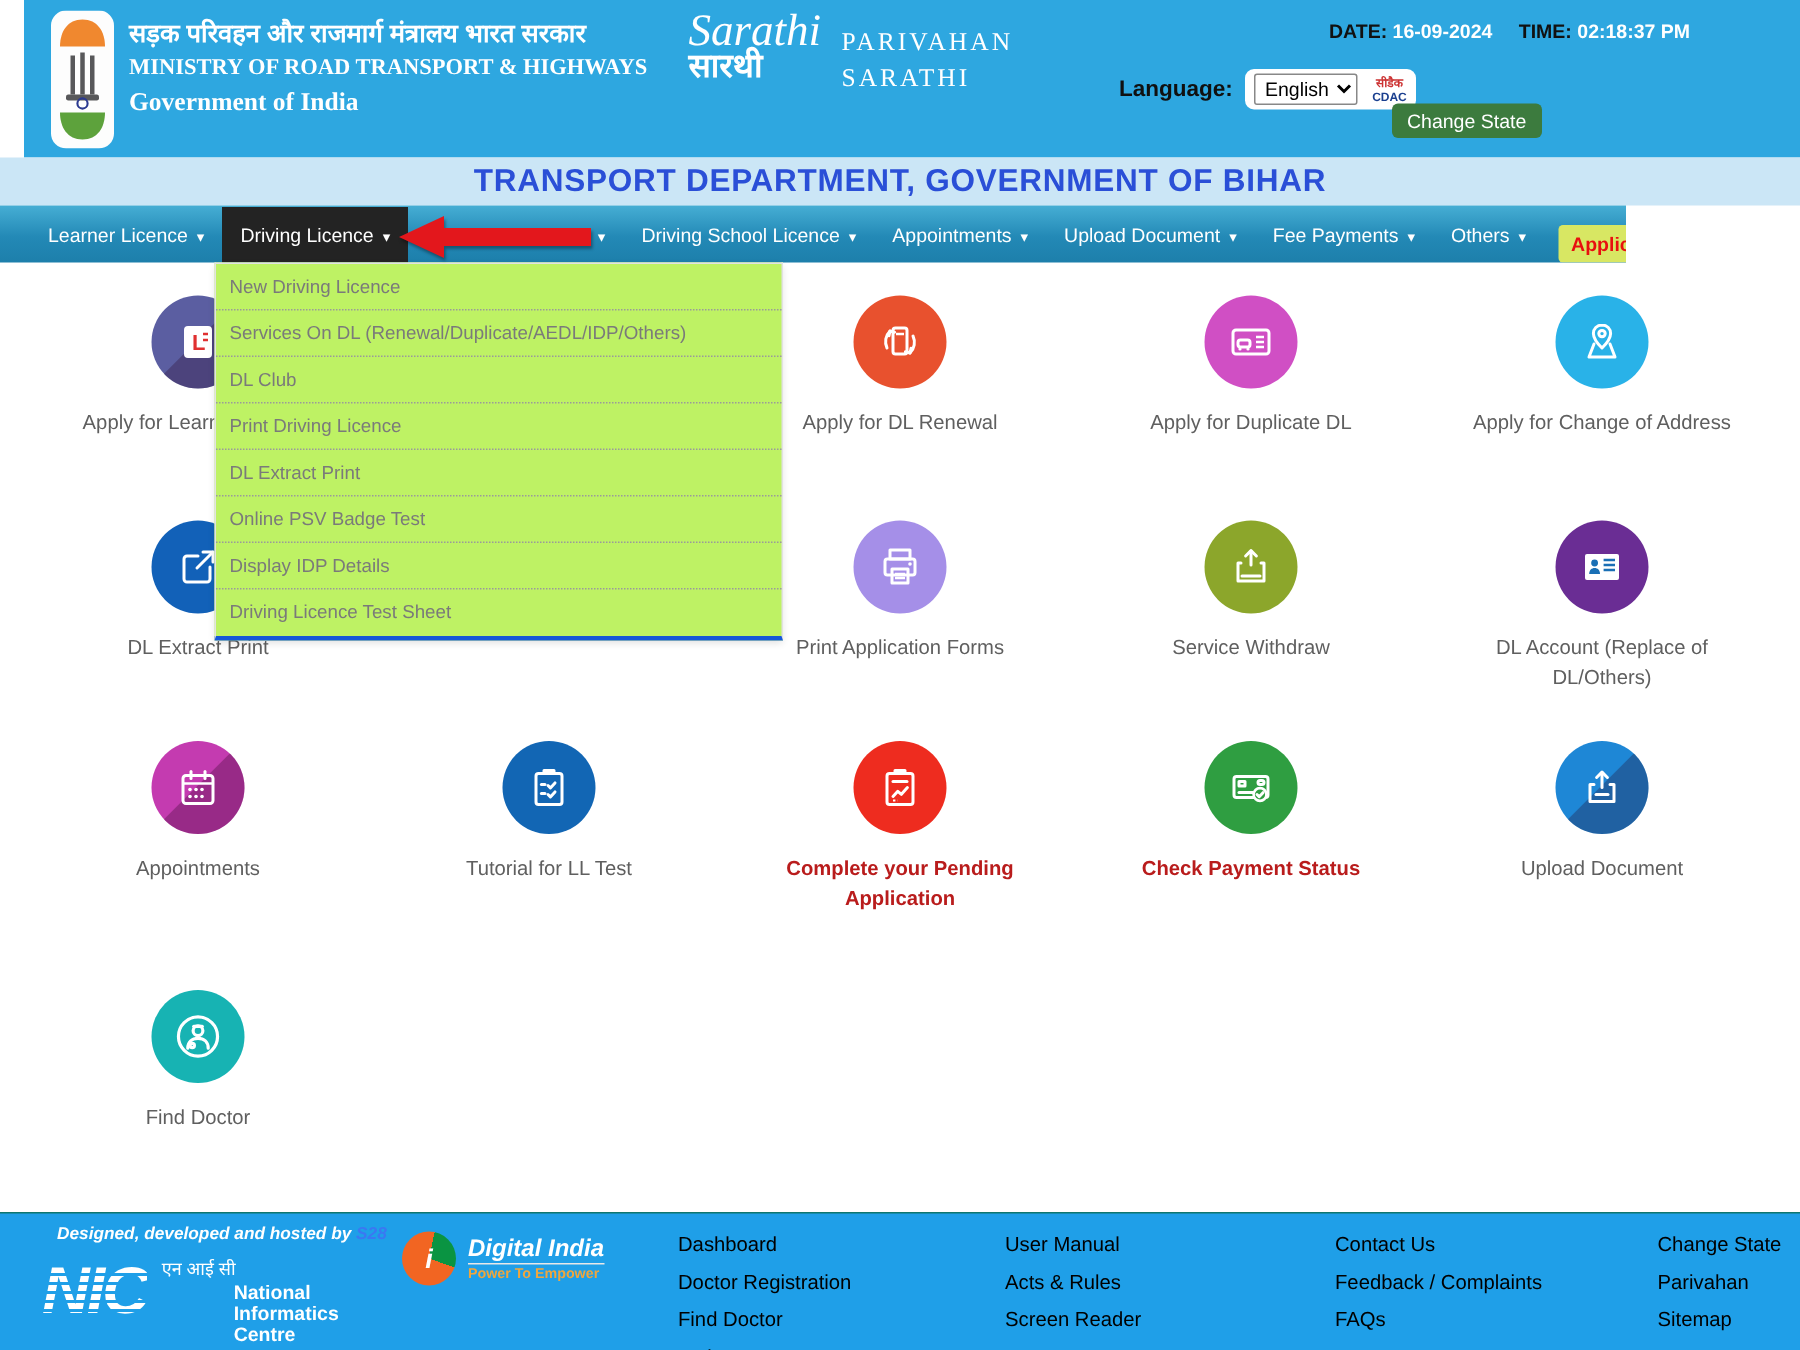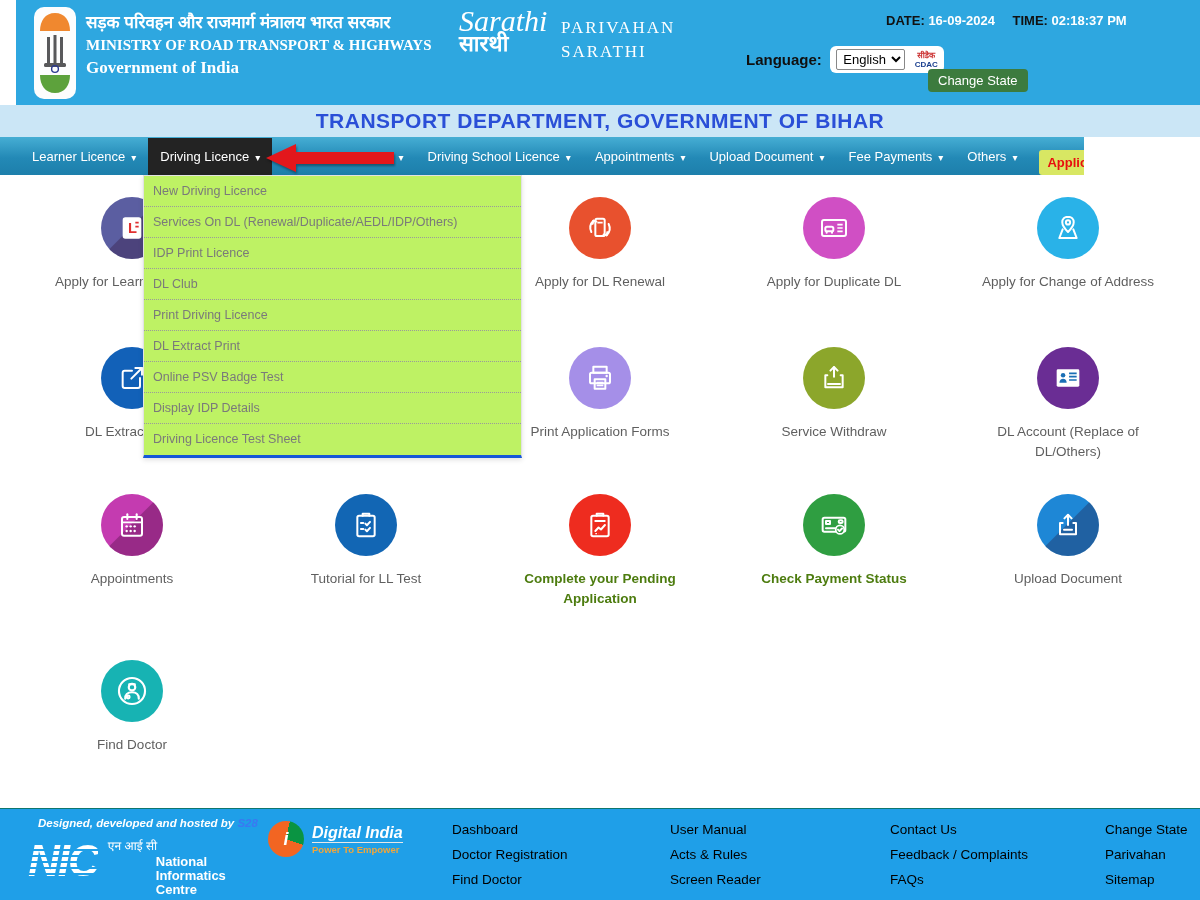--- a/index.html
+++ b/index.html
@@ -62,21 +62,21 @@
 
   
   .tiles-row { position:absolute; left:15px; width:1170px; display:flex; }
   .tile-cell { width:234px; display:flex; flex-direction:column; align-items:center; }
   .tile-icon { width:62px; height:62px; border-radius:50%; position:relative; overflow:hidden;
     display:flex; align-items:center; justify-content:center; cursor:pointer; }
   .tile-icon.shadow::after { content:""; position:absolute; left:18px; top:22px; width:70px; height:70px;
     background:rgba(40,0,30,0.28); transform:rotate(45deg); }
   .tile-icon svg { position:relative; z-index:2; }
   .tile-label { margin-top:13px; font-size:13.5px; color:#5f5f5f; text-align:center; max-width:200px; line-height:1.5; }
-  .tile-label.bold { font-weight:bold; color:#4d7c0f; max-width:180px; }
+  .tile-label.bold { font-weight:bold; color:#b91c1c; max-width:180px; }
 
   
   .footer { position:absolute; top:808px; left:0; width:1200px; height:92px; background:#1f9fe8;
     border-top:1px solid #0f766e; }
   .credits { position:absolute; top:8px; left:38px; color:#fff; font-size:11.5px; font-style:italic; font-weight:bold; }
   .credits a { color:#3a78f2; text-decoration:none; }
   .niclogo { position:absolute; top:30px; left:28px; display:flex; align-items:flex-start; }
   .nic-letters { color:#fff; font-size:44px; font-weight:bold; font-style:italic; letter-spacing:-2px; line-height:44px;
     background:repeating-linear-gradient(180deg,#fff 0 4px,rgba(255,255,255,0) 4px 6px);
     -webkit-background-clip:text; background-clip:text; -webkit-text-fill-color:transparent; }
@@ -162,21 +162,20 @@
     </div>
 
   <div class="arrow">
     <div class="head"></div>
     <div class="tail"></div>
   </div>
 
   <div class="dropdown">
       <div class="dd-item">New Driving Licence</div>
       <div class="dd-item">Services On DL (Renewal/Duplicate/AEDL/IDP/Others)</div>
-      <div class="dd-item">IDP Print Licence</div>
       <div class="dd-item">DL Club</div>
       <div class="dd-item">Print Driving Licence</div>
       <div class="dd-item">DL Extract Print</div>
       <div class="dd-item">Online PSV Badge Test</div>
       <div class="dd-item">Display IDP Details</div>
       <div class="dd-item">Driving Licence Test Sheet</div>
     </div>
 
   <div id="tiles-area">
       <div class="tiles-row" style="top: 197px;">

